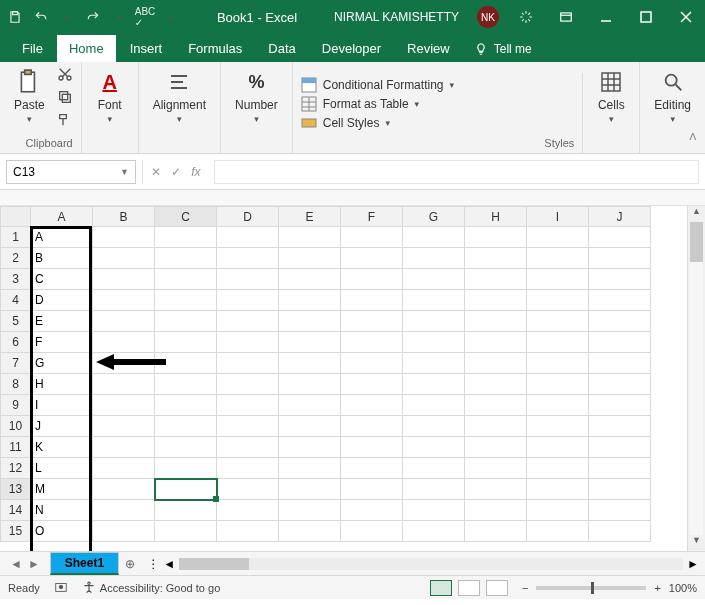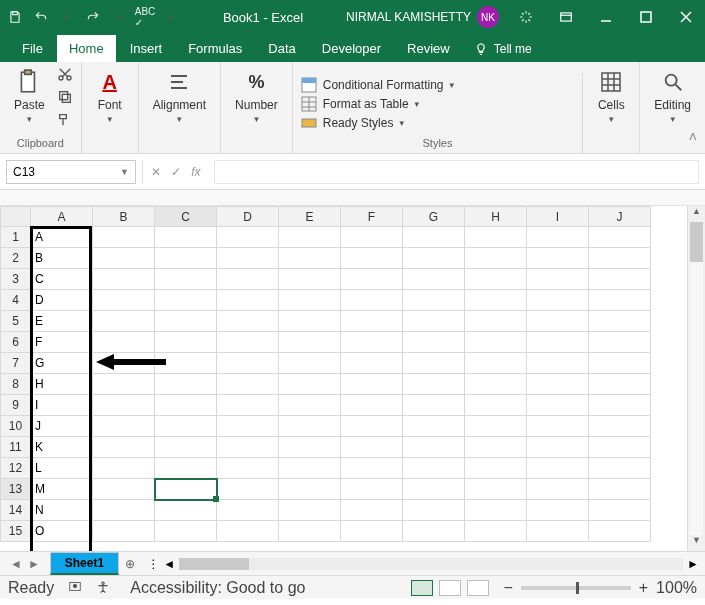--- a/index.html
+++ b/index.html
@@ -3,37 +3,37 @@
 <meta charset="utf-8">
 <style>
   * { box-sizing: border-box; margin: 0; padding: 0; font-family: "Segoe UI", Arial, sans-serif; }
   body { width: 705px; height: 605px; background: #fff; overflow: hidden; position: relative; font-size: 12px; }
 
   
   .titlebar { height: 34px; background: #127347; color: #fff; display: flex; align-items: center; padding: 0 6px; }
   .titlebar .qat { display: flex; align-items: center; gap: 8px; }
   .titlebar .qat .ic { width: 18px; height: 18px; display:flex; align-items:center; justify-content:center; opacity:.9; }
   .titlebar .title { flex: 1; text-align: center; font-size: 13px; }
-  .titlebar .user  { display:flex; align-items:center; gap:6px; font-size:12px; }
-  .titlebar .avatar{ width:22px; height:22px; border-radius:50%; background:#a21caf; color:#fff; display:flex; align-items:center; justify-content:center; font-size:10px; }
+  .titlebar .user  { display:flex; align-items:center; gap:18px; font-size:12px; }
+  .titlebar .avatar{ width:22px; height:22px; border-radius:50%; background:#7f1d1d; color:#fff; display:flex; align-items:center; justify-content:center; font-size:10px; }
   .titlebar .winctl{ display:flex; gap:14px; margin-left:14px; }
   .titlebar .winctl .ic{ width:26px; height:26px; display:flex; align-items:center; justify-content:center; }
 
   
   .tabstrip { height: 28px; background: #127347; display:flex; align-items:flex-end; padding-left:10px; gap:2px; }
   .tabstrip .tab { padding: 6px 12px 6px 12px; color:#fff; font-size:13px; cursor:pointer; }
   .tabstrip .tab.active { background:#fff; color:#127347; }
   .tabstrip .tellme { display:flex; align-items:center; gap:6px; color:#fff; padding:6px 10px; }
   .tabstrip .bulb { width:14px; height:14px; }
 
   
   .ribbon { height: 92px; background:#f3f3f3; border-bottom:1px solid #d9d9d9; display:flex; position:relative; }
   .group { border-right:1px solid #dcdcdc; padding:4px 8px 2px 8px; display:flex; flex-direction:column; justify-content:space-between; }
   .group .body { display:flex; align-items:flex-start; gap:6px; flex:1; }
-  .group .label { text-align:center; font-size:11px; color:#666; padding:2px 0; position:relative; }
+  .group .label { text-align:right; font-size:11px; color:#666; padding:2px 0; position:relative; }
   .bigbtn { display:flex; flex-direction:column; align-items:center; gap:2px; padding:2px 6px; font-size:12px; color:#333; }
   .bigbtn .ico { width:28px; height:28px; display:flex; align-items:center; justify-content:center; }
   .drop { font-size:9px; color:#555; }
   .styles-list { display:flex; flex-direction:column; gap:3px; font-size:12px; color:#333; }
   .styles-list .row { display:flex; align-items:center; gap:6px; }
   .styles-list .row .ic { width:16px; height:16px; }
   .ribbon .collapse { position:absolute; right:8px; bottom:8px; color:#888; font-size:14px; }
 
   
   .fxrow { height:36px; border-bottom:1px solid #d9d9d9; display:flex; align-items:center; padding:4px 6px; gap:6px; background:#fff; }
@@ -67,21 +67,21 @@
   .sheettabs { height:24px; border-top:1px solid #d9d9d9; display:flex; align-items:center; background:#f5f5f5; font-size:12px; }
   .sheettabs .nav { display:flex; gap:6px; padding:0 10px; color:#777; }
   .sheettabs .tabs { display:flex; align-items:center; }
   .sheettabs .stab { padding:3px 14px; border:1px solid #c9c9c9; background:#0ea5e9; border-bottom:2px solid #1f7246; font-weight:bold; }
   .sheettabs .add { width:22px; text-align:center; color:#666; }
   .sheettabs .hscroll { flex:1; display:flex; align-items:center; padding:0 6px; gap:4px; }
   .sheettabs .htrack { flex:1; height:12px; background:#ececec; position:relative; }
   .sheettabs .hthumb { position:absolute; left:0; top:0; bottom:0; width:70px; background:#c9c9c9; }
 
   
-  .status { height:24px; border-top:1px solid #d9d9d9; background:#f5f5f5; display:flex; align-items:center; font-size:16px; color:#444; padding:0 8px; gap:14px; }
+  .status { height:24px; border-top:1px solid #d9d9d9; background:#f5f5f5; display:flex; align-items:center; font-size:11px; color:#444; padding:0 8px; gap:14px; }
   .status .views { margin-left:auto; display:flex; gap:6px; }
   .status .views .v { width:22px; height:16px; border:1px solid #bbb; background:#fff; }
   .status .views .v.active { background:#d6e8de; border-color:#1f7246; }
   .status .zoom { display:flex; align-items:center; gap:8px; }
   .status .zslider { width:110px; height:4px; background:#cfcfcf; position:relative; }
   .status .zslider .zthumb { position:absolute; left:50%; top:-4px; width:3px; height:12px; background:#555; }
 </style>
 </head>
 <body>
 
@@ -250,21 +250,21 @@
                 <line x1="1" y1="11" x2="15" y2="11"></line>
                 <line x1="8" y1="1" x2="8" y2="15"></line>
               </svg></span>
           <span>Format as Table</span>
           <span class="drop">▾</span>
         </div>
         <div class="row">
           <span class="ic"><svg width="16" height="16" viewBox="0 0 16 16">
                 <rect x="1" y="4" width="14" height="8" fill="#e8b64a" stroke="#888"></rect>
               </svg></span>
-          <span>Ready Styles</span>
+          <span>Cell Styles</span>
           <span class="drop">▾</span>
         </div>
       </div>
     </div>
     <div class="label">Styles</div>
   </div>
 
   <div class="group">
     <div class="body">
         <div class="bigbtn">
@@ -568,21 +568,21 @@
     <span>►</span>
   </div>
 </div>
 
 <div class="status">
   <span>Ready</span>
   <span><svg width="14" height="14" viewBox="0 0 16 16" fill="none" stroke="#555">
         <rect x="2" y="4" width="12" height="9"></rect>
         <circle cx="8" cy="8" r="2" fill="#555"></circle>
       </svg></span>
-  <span style="display:flex; align-items:center; gap:20px;justify-content:space-between;">
+  <span style="display:flex; align-items:center; gap:4px;justify-content:space-between;">
     <svg width="14" height="14" viewBox="0 0 24 24" fill="none" stroke="#555" stroke-width="2">
         <circle cx="12" cy="4" r="2"></circle>
         <path d="M4 8h16M12 8v8M8 20l4-4 4 4"></path>
       </svg>
     <span>Accessibility: Good to go</span>
   </span>
   <div class="views">
     <div class="v active"></div>
     <div class="v"></div>
     <div class="v"></div>

